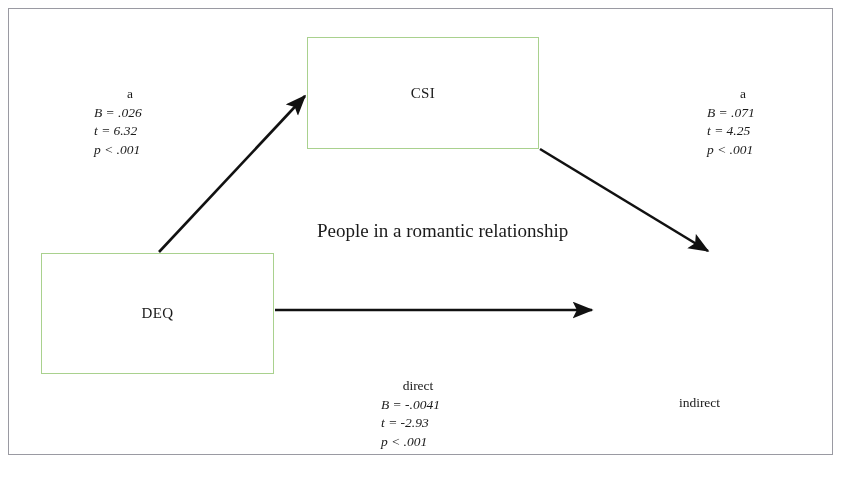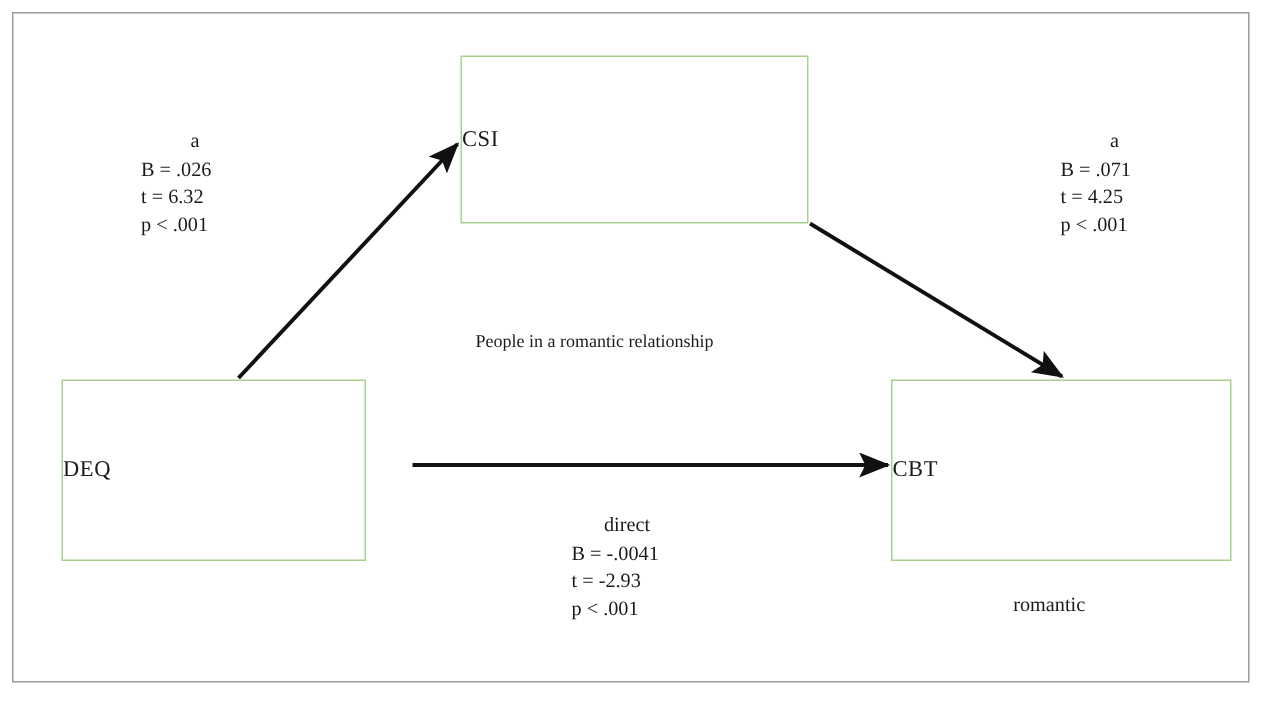--- a/index.html
+++ b/index.html
@@ -33,30 +33,31 @@
   }
 
   
   .node-box {
     position: absolute;
     box-sizing: border-box;
     border: 1.5px solid #a9d18e;
     background: #ffffff;
     display: flex;
     align-items: center;
+    justify-content: center;
   }
   .node-label {
     font-family: "Liberation Serif", serif;
     font-size: 15px;
     color: #1a1a1a;
     letter-spacing: 0.4px;
   }
 
   #box-csi  { left: 298px; top: 28px;  width: 232px; height: 112px; }
-  #box-deq  { left: 32px;  top: 244px; width: 203px; height: 121px; }
+  #box-deq  { left: 32px;  top: 244px; width: 233px; height: 121px; }
   #box-cbt  { left: 585px; top: 244px; width: 227px; height: 121px; }
 
   
   #arrows {
     position: absolute;
     left: 0;
     top: 0;
     width: 850px;
     height: 480px;
     pointer-events: none;
@@ -72,44 +73,45 @@
     white-space: nowrap;
   }
   .stat-head {
     display: block;
     font-style: normal;
   }
   .stat-line {
     display: block;
   }
   .var {
+    font-style: italic;
   }
 
   #label-a-left   { left: 85px;  top: 76px; }
   #label-a-left .stat-head { text-align: center; width: 72px; }
 
   #label-a-right  { left: 698px; top: 76px; }
   #label-a-right .stat-head { text-align: center; width: 72px; }
 
-  #label-direct   { left: 372px; top: 332px; }
+  #label-direct   { left: 372px; top: 368px; }
   #label-direct .stat-head { text-align: center; width: 74px; }
 
   #label-indirect { left: 548px; top: 385px; }
   #label-indirect .stat-head {
     text-align: center;
     width: 285px;
     margin-bottom: 1px;
   }
 
   #caption {
     position: absolute;
     left: 308px;
     top: 211px;
     font-family: "Liberation Serif", serif;
-    font-size: 12px;
+    font-size: 19px;
     color: #1a1a1a;
     white-space: nowrap;
   }
 </style>
 </head>
 <body>
 
 <div id="canvas">
   <div id="frame">
 
@@ -128,23 +130,20 @@
     </svg>
 
     <div class="node-box" id="box-csi">
       <span class="node-label">CSI</span>
     </div>
 
     <div class="node-box" id="box-deq">
       <span class="node-label">DEQ</span>
     </div>
 
-    <div class="node-box" id="box-cbt">
-      <span class="node-label">CBT</span>
-    </div>
 
     <div id="caption">People in a romantic relationship</div>
 
     <div class="stat-block" id="label-a-left">
       <span class="stat-head">a</span>
       <span class="stat-line var">B = .026</span>
       <span class="stat-line var">t = 6.32</span>
       <span class="stat-line var">p &lt; .001</span>
     </div>
 
@@ -156,17 +155,17 @@
     </div>
 
     <div class="stat-block" id="label-direct">
       <span class="stat-head">direct</span>
       <span class="stat-line var">B = -.0041</span>
       <span class="stat-line var">t = -2.93</span>
       <span class="stat-line var">p &lt; .001</span>
     </div>
 
     <div class="stat-block" id="label-indirect">
-      <span class="stat-head">romantic</span>
+      <span class="stat-head">indirect</span>
     </div>
 
   </div>
 </div>
 
 </body></html>

